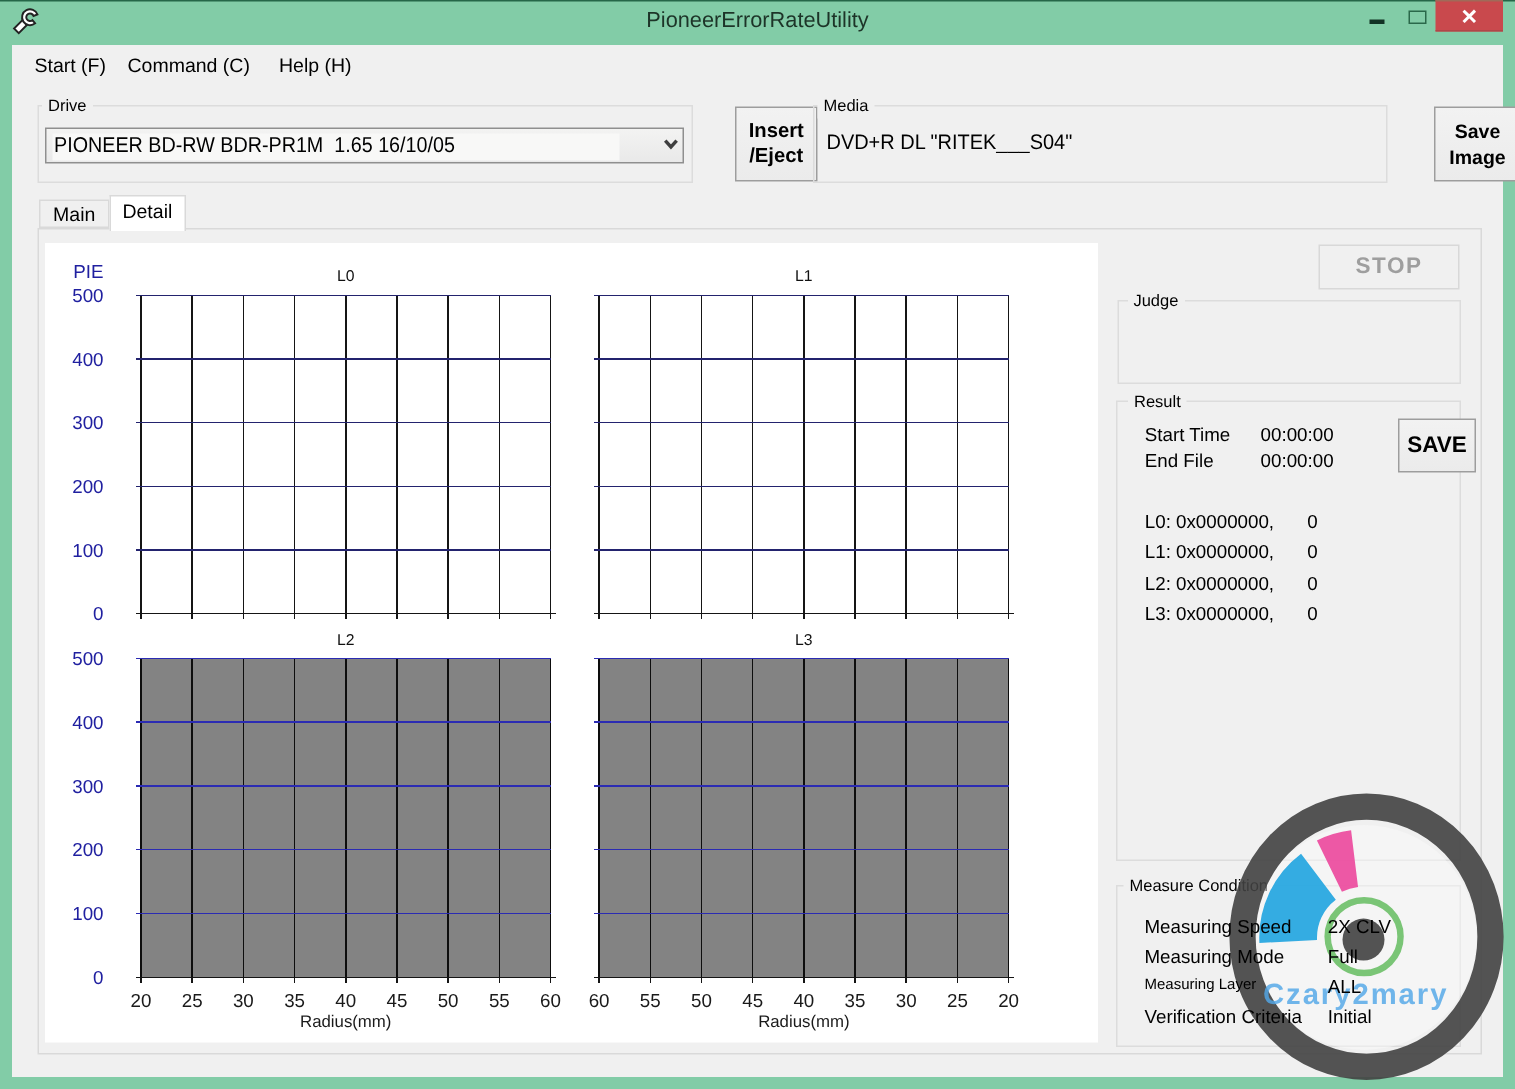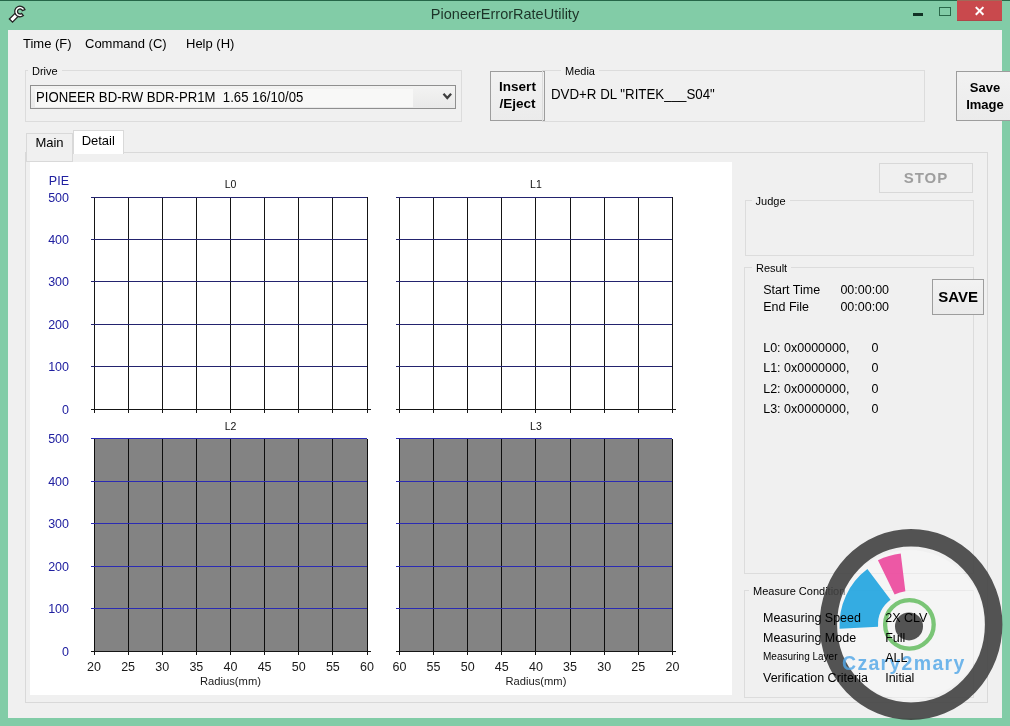--- a/index.html
+++ b/index.html
@@ -16,55 +16,55 @@
 
 .menuitem { position:absolute; top:6px; font-size:13px; color:#000; }
 
 .group { position:absolute; border:1px solid #DCDCDC; }
 .glabel { position:absolute; top:-7px; font-size:11px; color:#000; background:#F0F0F0; padding:0 4px; line-height:15px; }
 
 .btn { position:absolute; border:1px solid #9D9D9D; background:linear-gradient(#F2F2F2,#EBEBEB); text-align:center; font-weight:bold; color:#000;margin-left:20px; }
 #combo { left:22px; top:55px; width:426px; height:24px; background:linear-gradient(#F3F3F2,#E9E9E9); border:1px solid #8F8F8F; font-size:12.5px; color:#000; line-height:22px; padding-left:4.5px; }
 
 #tabframe { left:16.5px; top:122px; width:963.5px; height:551px; border:1px solid #D9D9D9; }
-#tabMain { left:18px; top:103px; width:47px; height:29px; border:1px solid #D9D9D9; background:#F0F0F0; font-size:13px; text-align:center; line-height:18px; }
+#tabMain { left:18px; top:103px; width:47px; height:19px; border:1px solid #D9D9D9; background:#F0F0F0; font-size:13px; text-align:center; line-height:18px; }
 #tabDetail { left:64.5px; top:100px; width:51.5px; height:24px; border:1px solid #D9D9D9; border-bottom:none; background:#fff; font-size:13px; text-align:center; line-height:20px; z-index:3; }
 #whitepanel { left:22px; top:131.5px; width:702px; height:533.5px; background:#ffffff; }
 </style>
 </head>
 <body>
 <div class="abs" id="topline"></div>
 <div class="abs" id="titletext">PioneerErrorRateUtility</div>
 <svg class="abs" id="wrench" style="left:0px;top:0px" width="30" height="30" viewBox="0 0 30 30">
     <polygon points="15.47,12.91 9.39,19.0 12.51,22.11 18.59,16.03" fill="#fff" stroke="#222" stroke-width="1.3"></polygon>
     <path d="M 23.41 15.56 A 5.3 5.3 0 1 1 24.98 9.69 L 22.35 10.64 A 2.5 2.5 0 1 0 21.61 13.42 Z" fill="#fff" stroke="#222" stroke-width="1.3"></path>
   </svg>
 <div class="abs" id="minbtn"></div>
 <div class="abs" id="maxbtn"></div>
 <div class="abs" id="closebtn">
     <div id="closex">✕</div>
   </div>
 
 <div class="abs" id="client">
-  <div class="menuitem" style="left:15px;">Time (F)</div>
+  <div class="menuitem" style="left:15px;">Start (F)</div>
   <div class="menuitem" style="left:77px;">Command (C)</div>
   <div class="menuitem" style="left:178px;">Help (H)</div>
 
   <div class="group" id="gDrive" style="left:17px;top:40px;width:437px;height:52px;">
     <span class="glabel" style="left:2px;">Drive</span>
   </div>
   <div class="abs" id="combo"><span style="position:absolute;left:3.5px;top:3px;width:378px;height:17.5px;background:#F8F8F7;"></span><span style="display:inline-block;transform:scaleX(0.92);transform-origin:0 50%;font-size:14.3px;white-space:nowrap;">PIONEER BD-RW BDR-PR1M&nbsp; 1.65 16/10/05</span></div>
   <svg class="abs" style="left:434px;top:62px;" width="14" height="10" viewBox="0 0 14 10">
       <path d="M 1.5 1.8 L 5.3 6 L 9.1 1.8" fill="none" stroke="#3F3F3F" stroke-width="2.3"></path>
     </svg>
 
   <div class="btn" id="bInsert" style="left:462px;top:41px;width:55px;height:50px;font-size:13.5px;line-height:17px;padding-top:6px;">Insert<br>/Eject</div>
 
   <div class="group" id="gMedia" style="left:534px;top:40px;width:383px;height:52px;">
-    <span class="glabel" style="left:2px;margin-left:16px;">Media</span>
+    <span class="glabel" style="left:2px;">Media</span>
     <span style="position:absolute;left:8px;top:14.5px;font-size:14px;transform:scaleX(0.95);transform-origin:0 0;white-space:nowrap;">DVD+R DL "RITEK___S04"</span>
   </div>
 
   <div class="btn" id="bSave" style="left:928px;top:41px;width:58px;height:50px;font-size:13px;line-height:17px;padding-top:7px;">Save<br>Image</div>
 
   <div class="abs" id="tabframe"></div>
   <div class="abs" id="tabMain">Main</div>
   <div class="abs" id="tabDetail">Detail</div>
   <div class="abs" id="whitepanel"></div>
   <svg class="abs" style="left:22px;top:131.5px" width="702" height="533.5" viewBox="30 161.5 702 533.5" shape-rendering="crispEdges">

